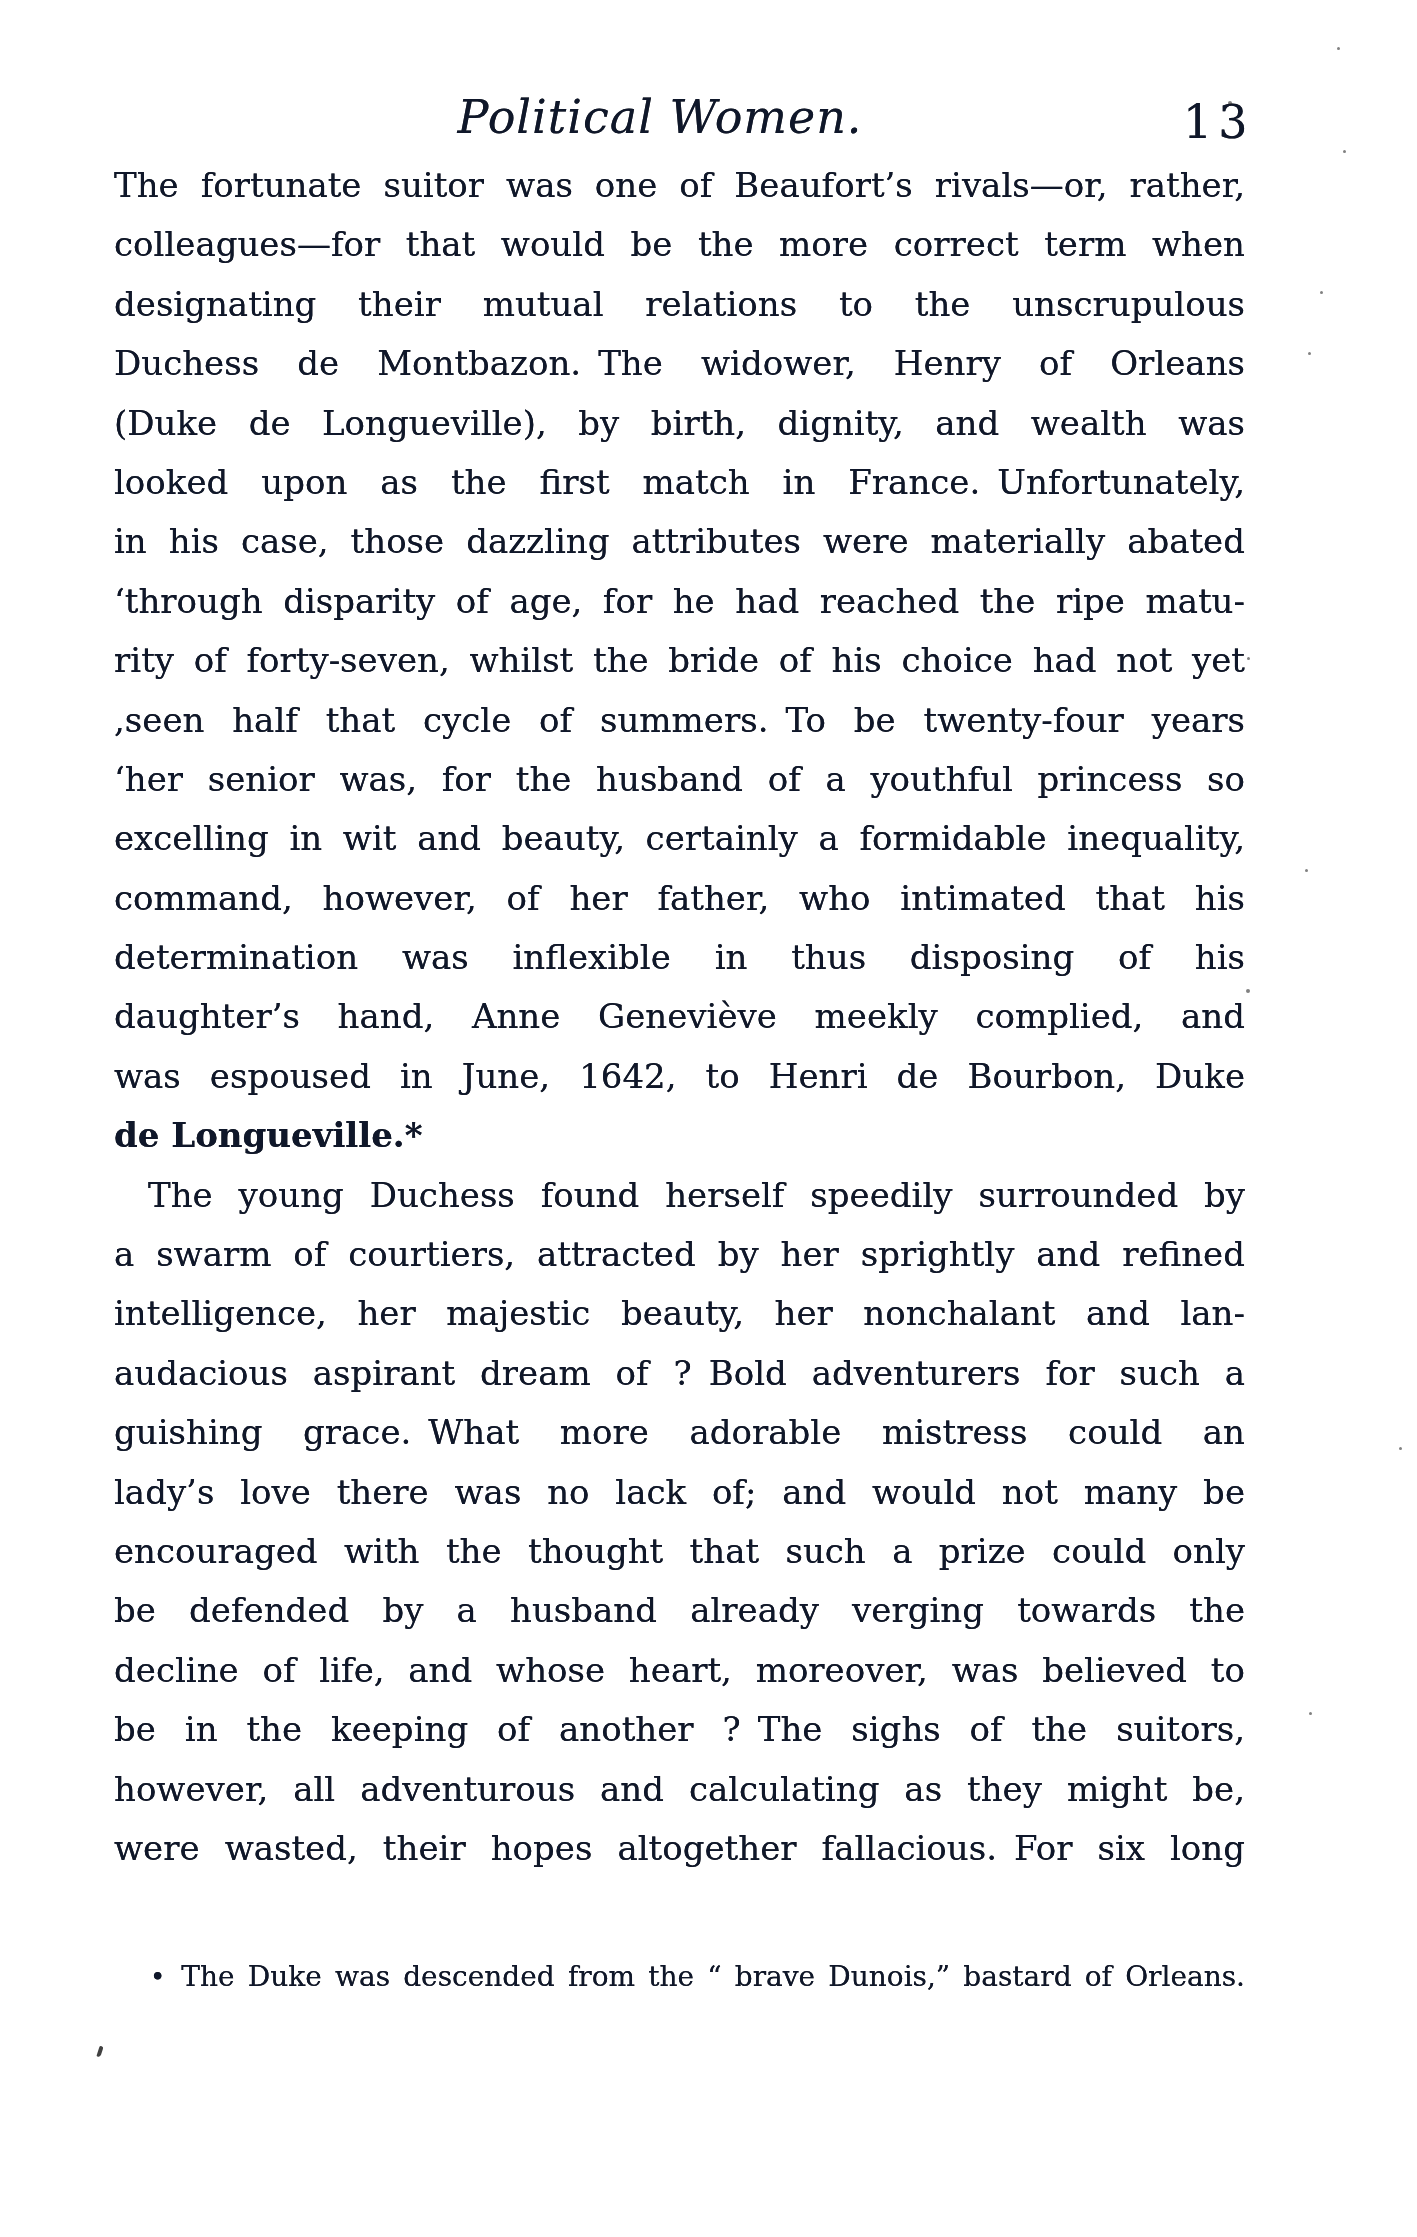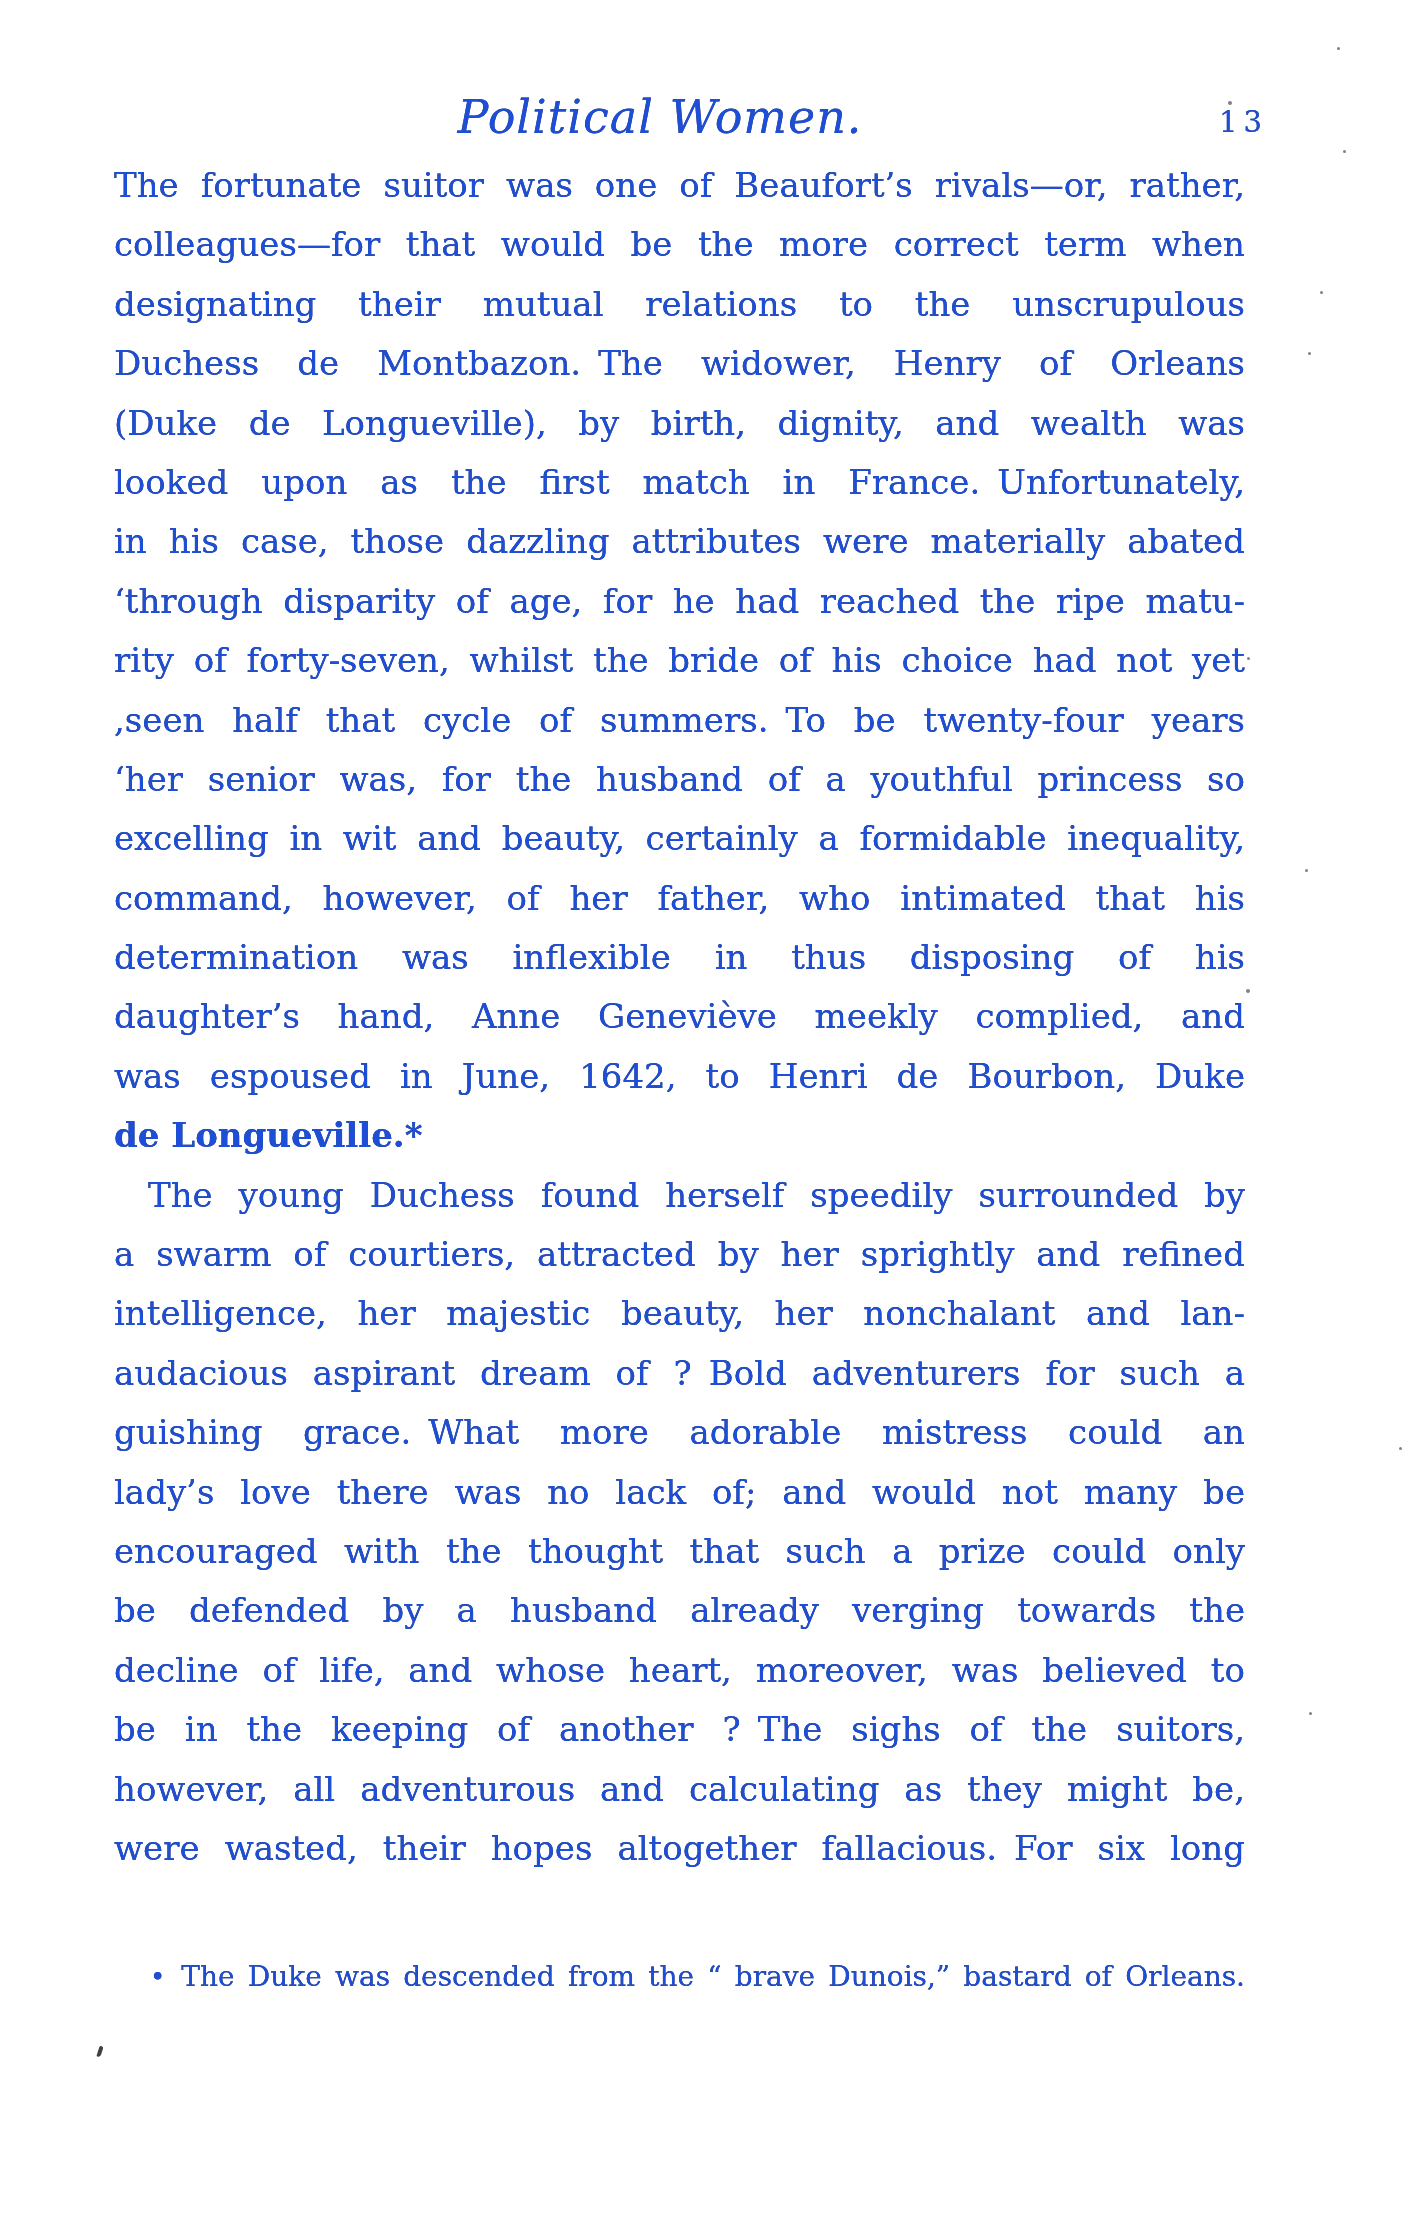--- a/index.html
+++ b/index.html
@@ -3,45 +3,44 @@
 <meta charset="utf-8">
 <style>
   html, body { margin: 0; padding: 0; background: #ffffff; }
   .page {
     position: relative;
     width: 1417px;
     height: 2237px;
     background: #ffffff;
     overflow: hidden;
     font-family: "DejaVu Serif", "Liberation Serif", serif;
-    color: #1d4ed8;
+    color: #0f172a;
   }
 
   
   .head-title {
     position: absolute;
     top: 92px;
     left: 660px;
     transform: translateX(-50%);
     font-style: italic;
     font-size: 46px;
     line-height: 50px;
     letter-spacing: 1px;
     white-space: nowrap;
     text-shadow: 0 0 0.6px rgba(0,0,0,0.75);
   }
   .page-number {
     position: absolute;
     top: 100px;
     left: 1183px;
-    font-size: 29px;
+    font-size: 46px;
     line-height: 44px;
     letter-spacing: 6px;
     text-shadow: 0 0 0.5px rgba(0,0,0,0.7);
-    margin-left: 36px;
   }
 
   
   .text-block {
     position: absolute;
     top: 156px;
     left: 114px;
     width: 1131px;
     font-size: 34px;
     text-shadow: 0 0 0.55px rgba(0,0,0,0.8);

